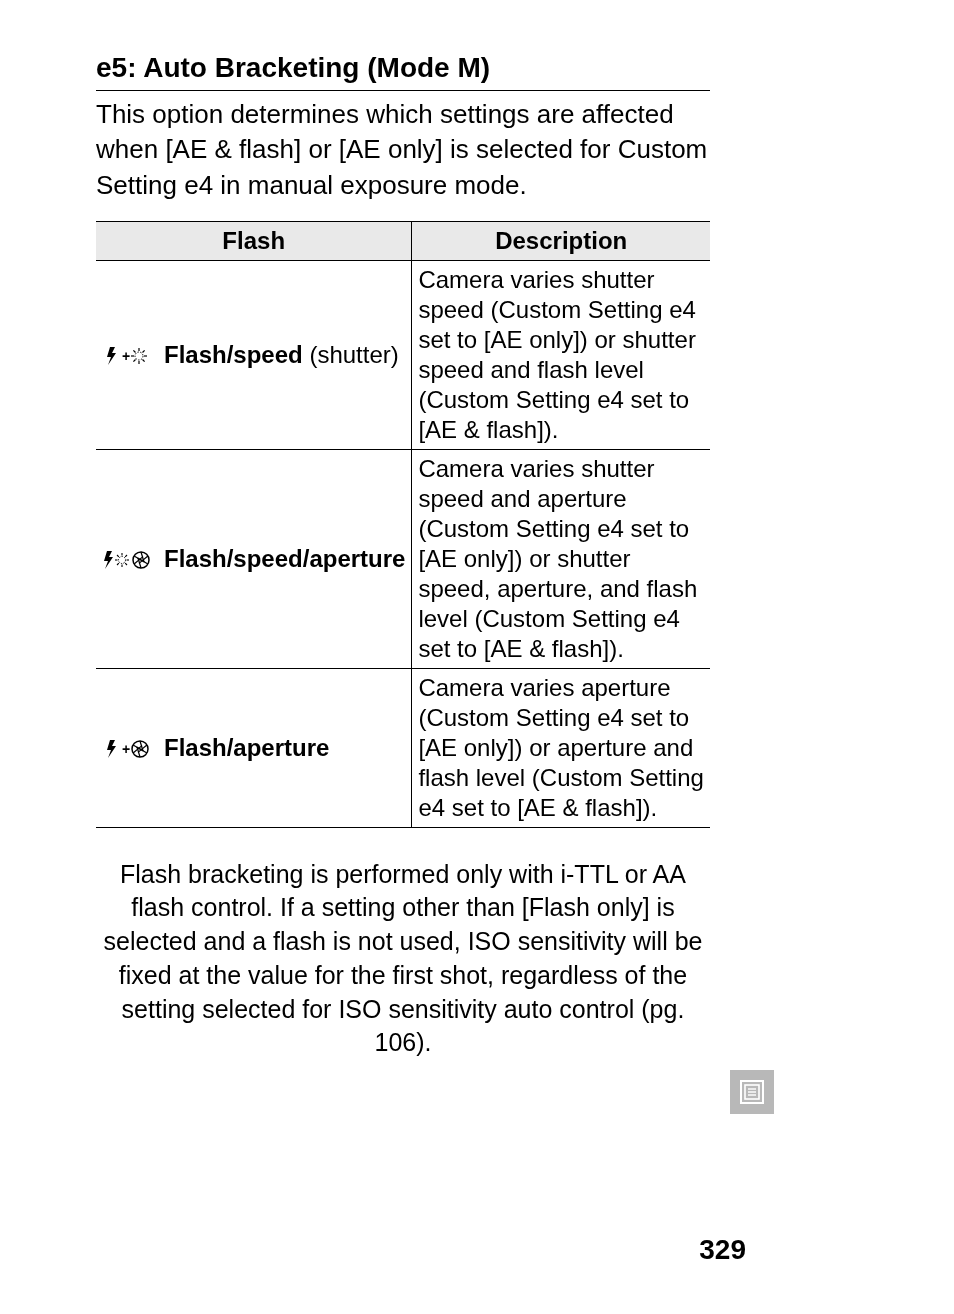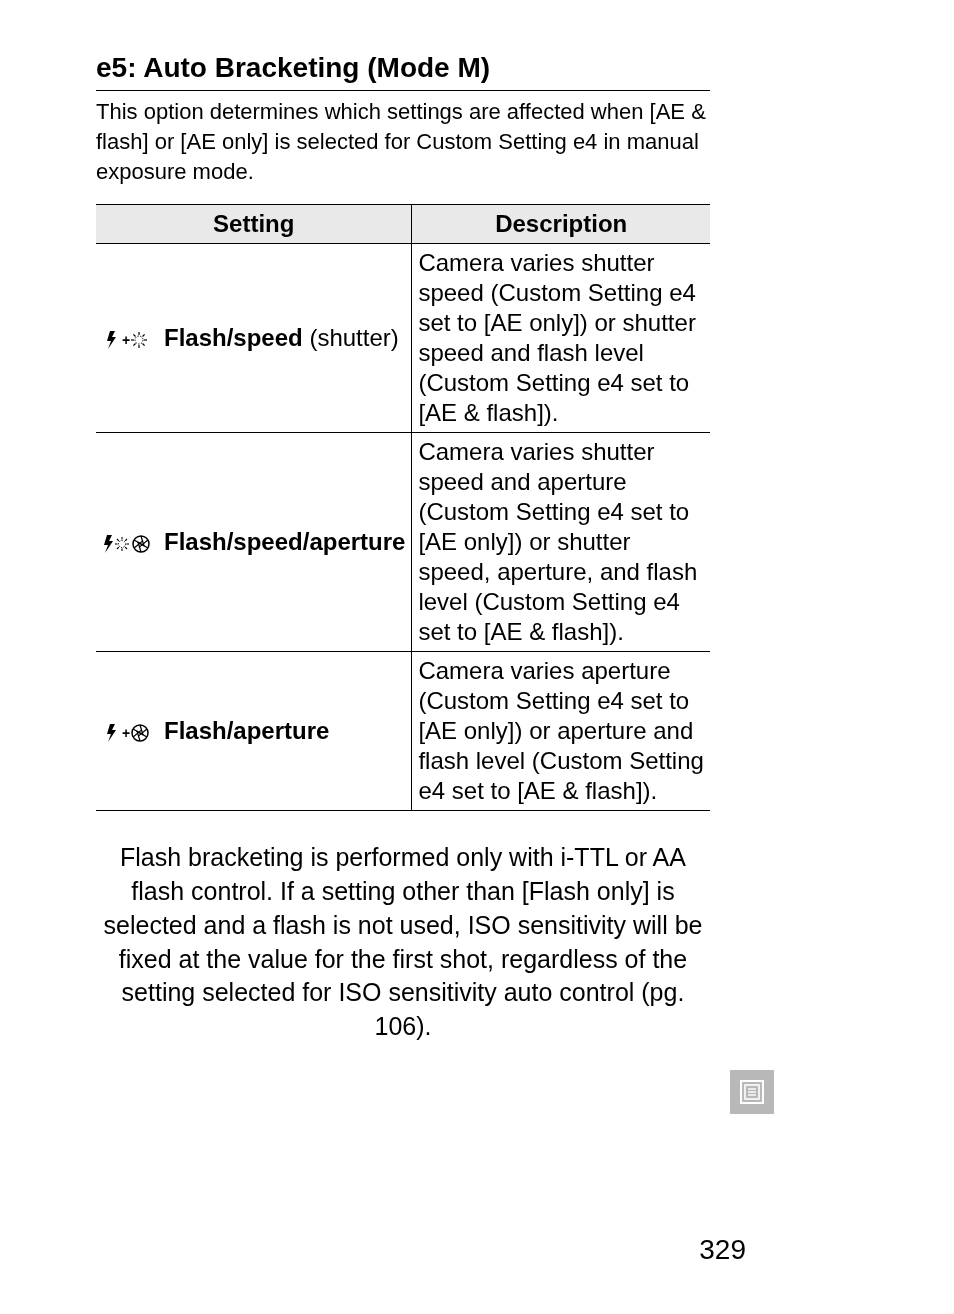--- a/index.html
+++ b/index.html
@@ -1,46 +1,46 @@
 <!DOCTYPE html>
 <html><head>
 <meta charset="utf-8">
 <style>
   * { box-sizing: border-box; margin: 0; padding: 0; }
   html, body { width: 954px; height: 1314px; background: #fff; font-family: "Segoe UI", "Helvetica Neue", Arial, sans-serif; color: #000; }
   .page { position: relative; width: 806px; height: 1314px; padding: 50px 96px 60px 96px; }
   .heading { font-size: 28px; font-weight: 700; line-height: 1.3; margin-bottom: 4px; }
   .rule { border: none; border-top: 1.5px solid #000; margin-bottom: 6px; }
-  .intro { font-size: 22px; line-height: 1.35; margin-bottom: 18px; }
+  .intro { font-size: 26px; line-height: 1.35; margin-bottom: 18px; }
   table { border-collapse: collapse; width: 100%; font-size: 24px; line-height: 1.25; }
   th { background: #e9e9e9; font-weight: 700; text-align: center; padding: 4px 6px; border-top: 1.5px solid #000; border-bottom: 1px solid #000; }
   th + th, td.desc { border-left: 1px solid #000; }
   td { padding: 4px 6px; vertical-align: middle; border-bottom: 1px solid #000; }
   td.icon { width: 58px; text-align: center; vertical-align: middle; font-size: 20px; font-weight: 700; }
   td.icon svg { display: inline-block; vertical-align: middle; }
   td.opt { width: 168px; font-weight: 700; }
   td.opt .sub { font-weight: 400; }
   .note { font-size: 25px; line-height: 1.35; margin-top: 30px; text-align: center; }
   .tab-icon { position: absolute; right: 32px; bottom: 200px; width: 44px; height: 44px; background: #b8b8b8; display: flex; align-items: center; justify-content: center; }
   .tab-icon svg { fill: #fff; stroke: #fff; }
-  .page-num { position: absolute; right: 60px; bottom: 48px; font-size: 28px; }
+  .page-num { position: absolute; right: 60px; bottom: 48px; font-size: 28px; font-weight: bold; }
 </style>
 </head>
 <body>
 
 <div class="page">
 
   <div class="heading">e5: Auto Bracketing (Mode M)</div>
   <hr class="rule">
   <div class="intro">This option determines which settings are affected when [AE &amp; flash] or [AE only] is selected for Custom Setting e4 in manual exposure mode.</div>
 
   <table>
     <thead>
       <tr>
-        <th colspan="2">Setting</th>
+        <th colspan="2">Flash</th>
         <th>Description</th>
       </tr>
     </thead>
     <tbody>
       <tr>
         <td class="icon">
           <svg width="44" height="20" viewBox="0 0 44 20">
             <path d="M5 1 L2 11 L6 11 L3 19 L11 7 L7 7 L10 1 Z" fill="#000"></path>
             <text x="17" y="15" font-size="14" font-weight="700" fill="#000">+</text>
             <g transform="translate(34,10)">

